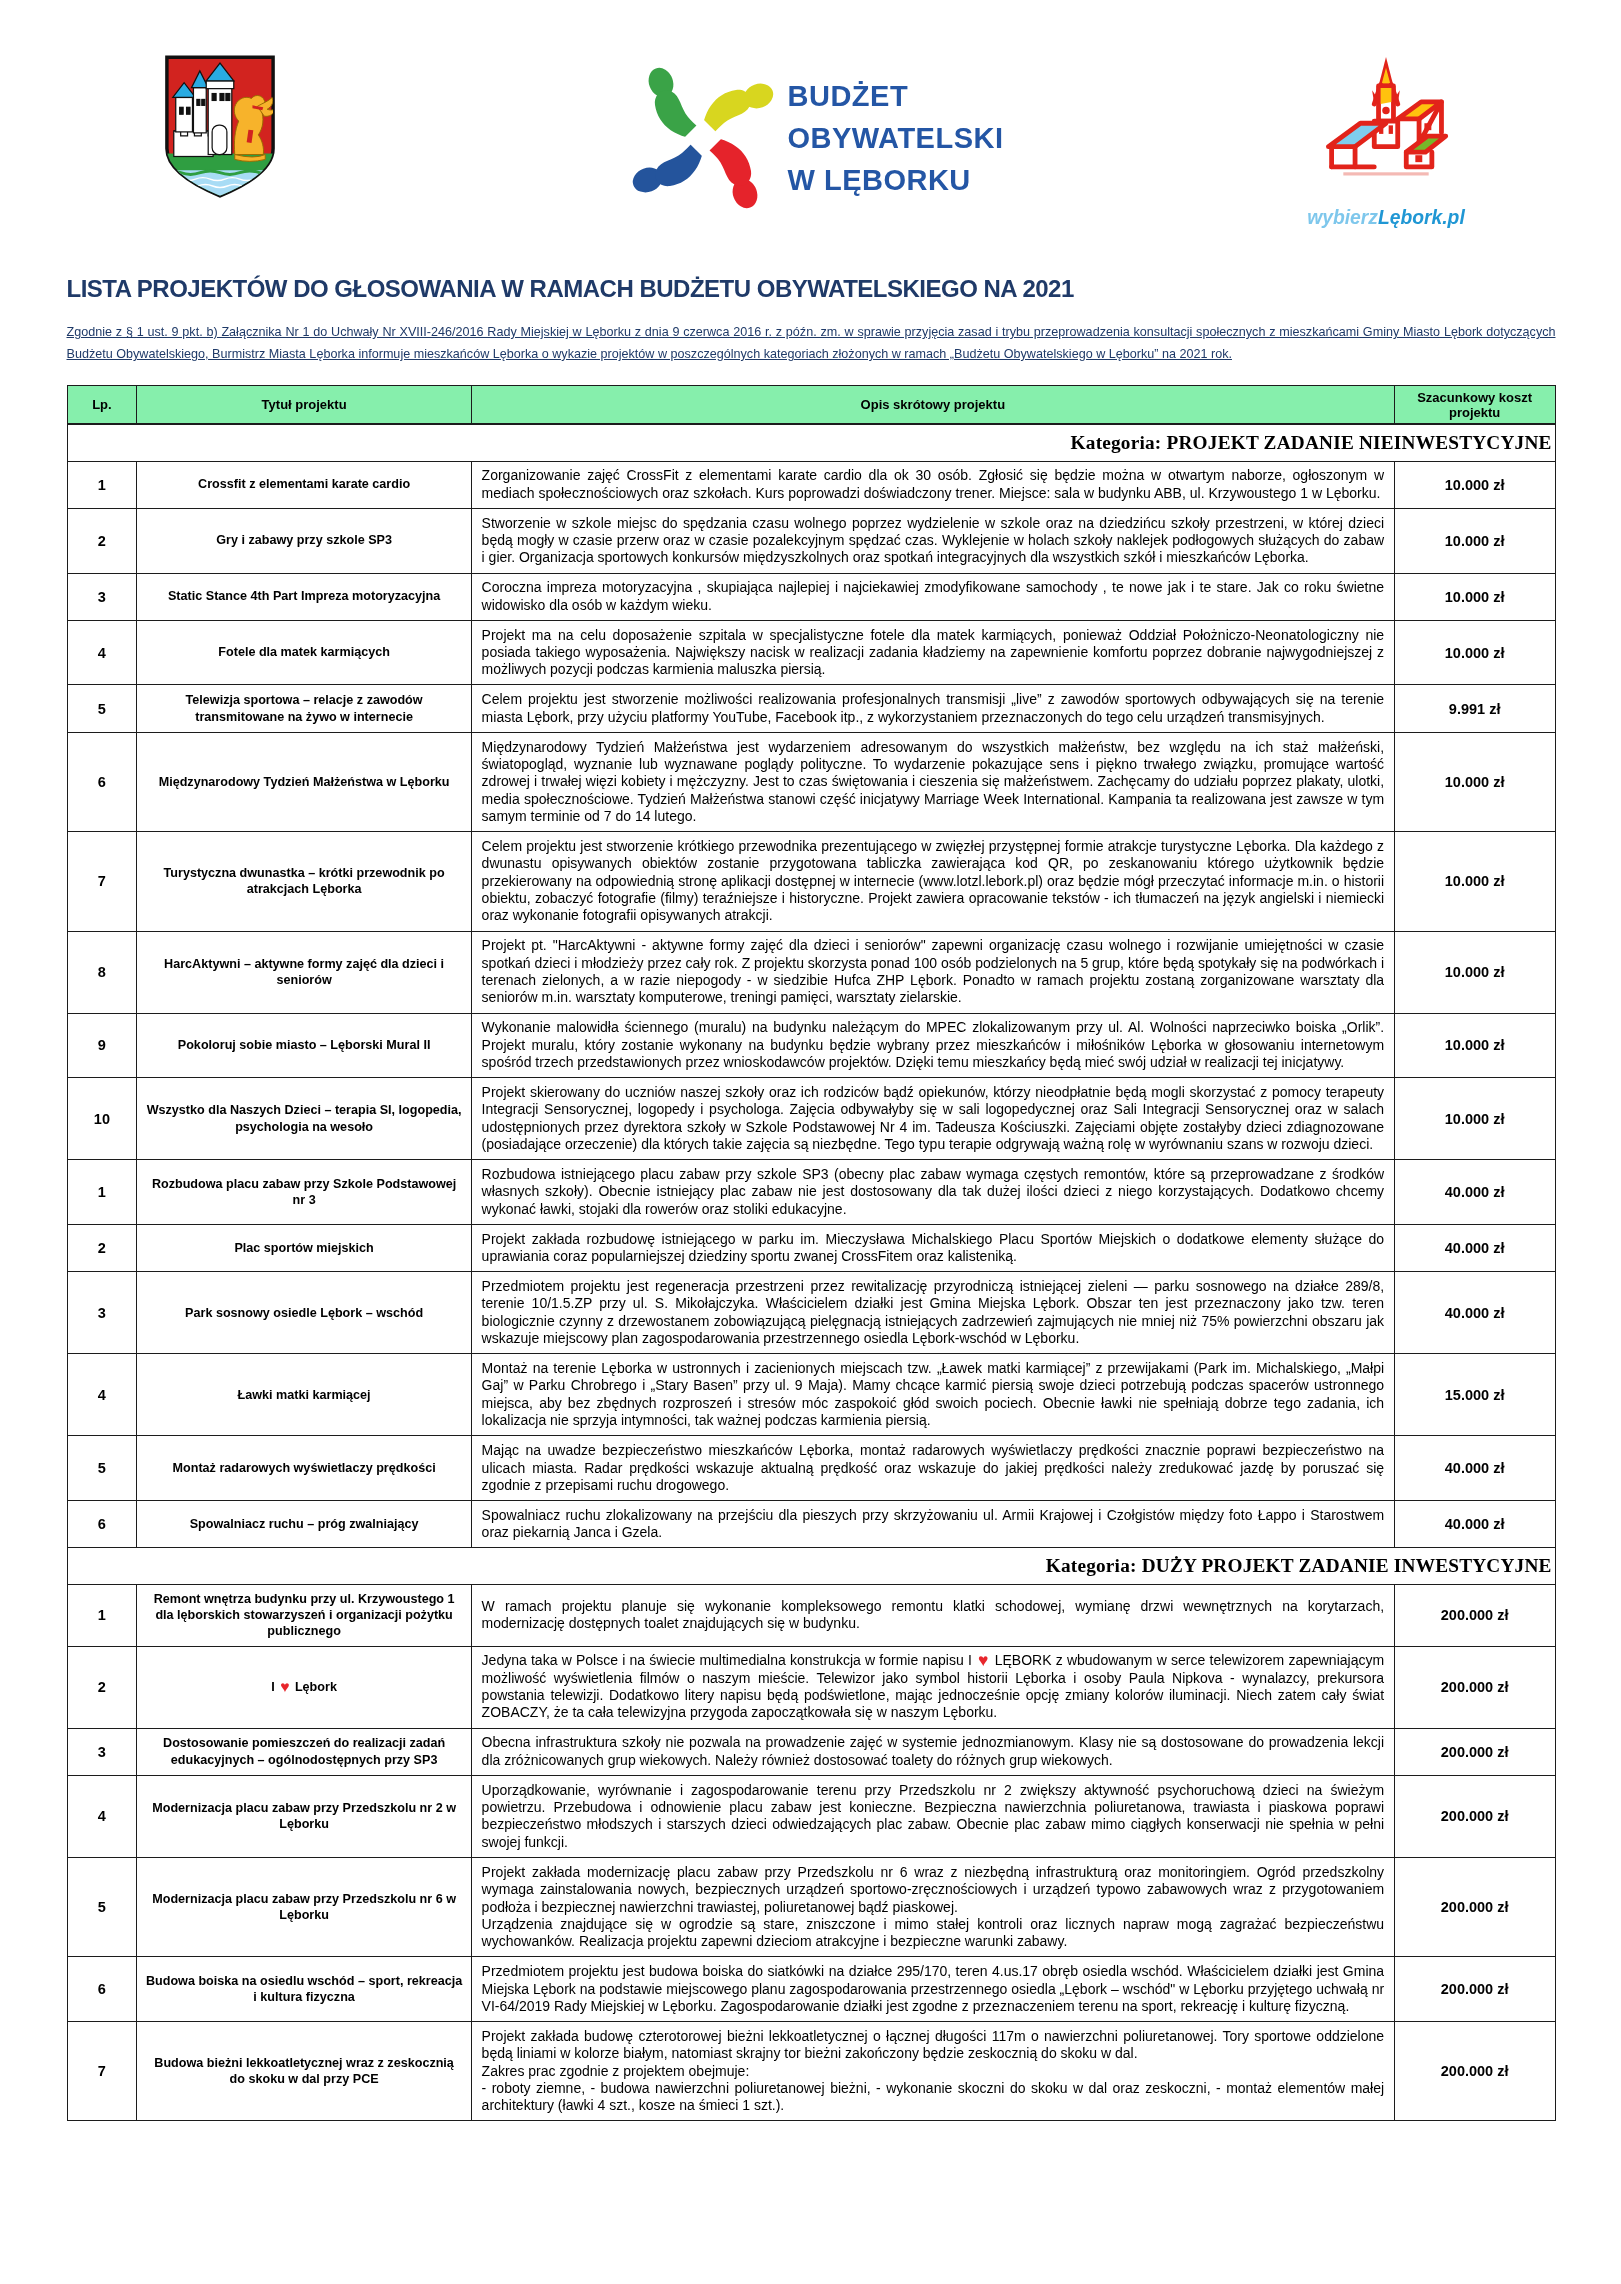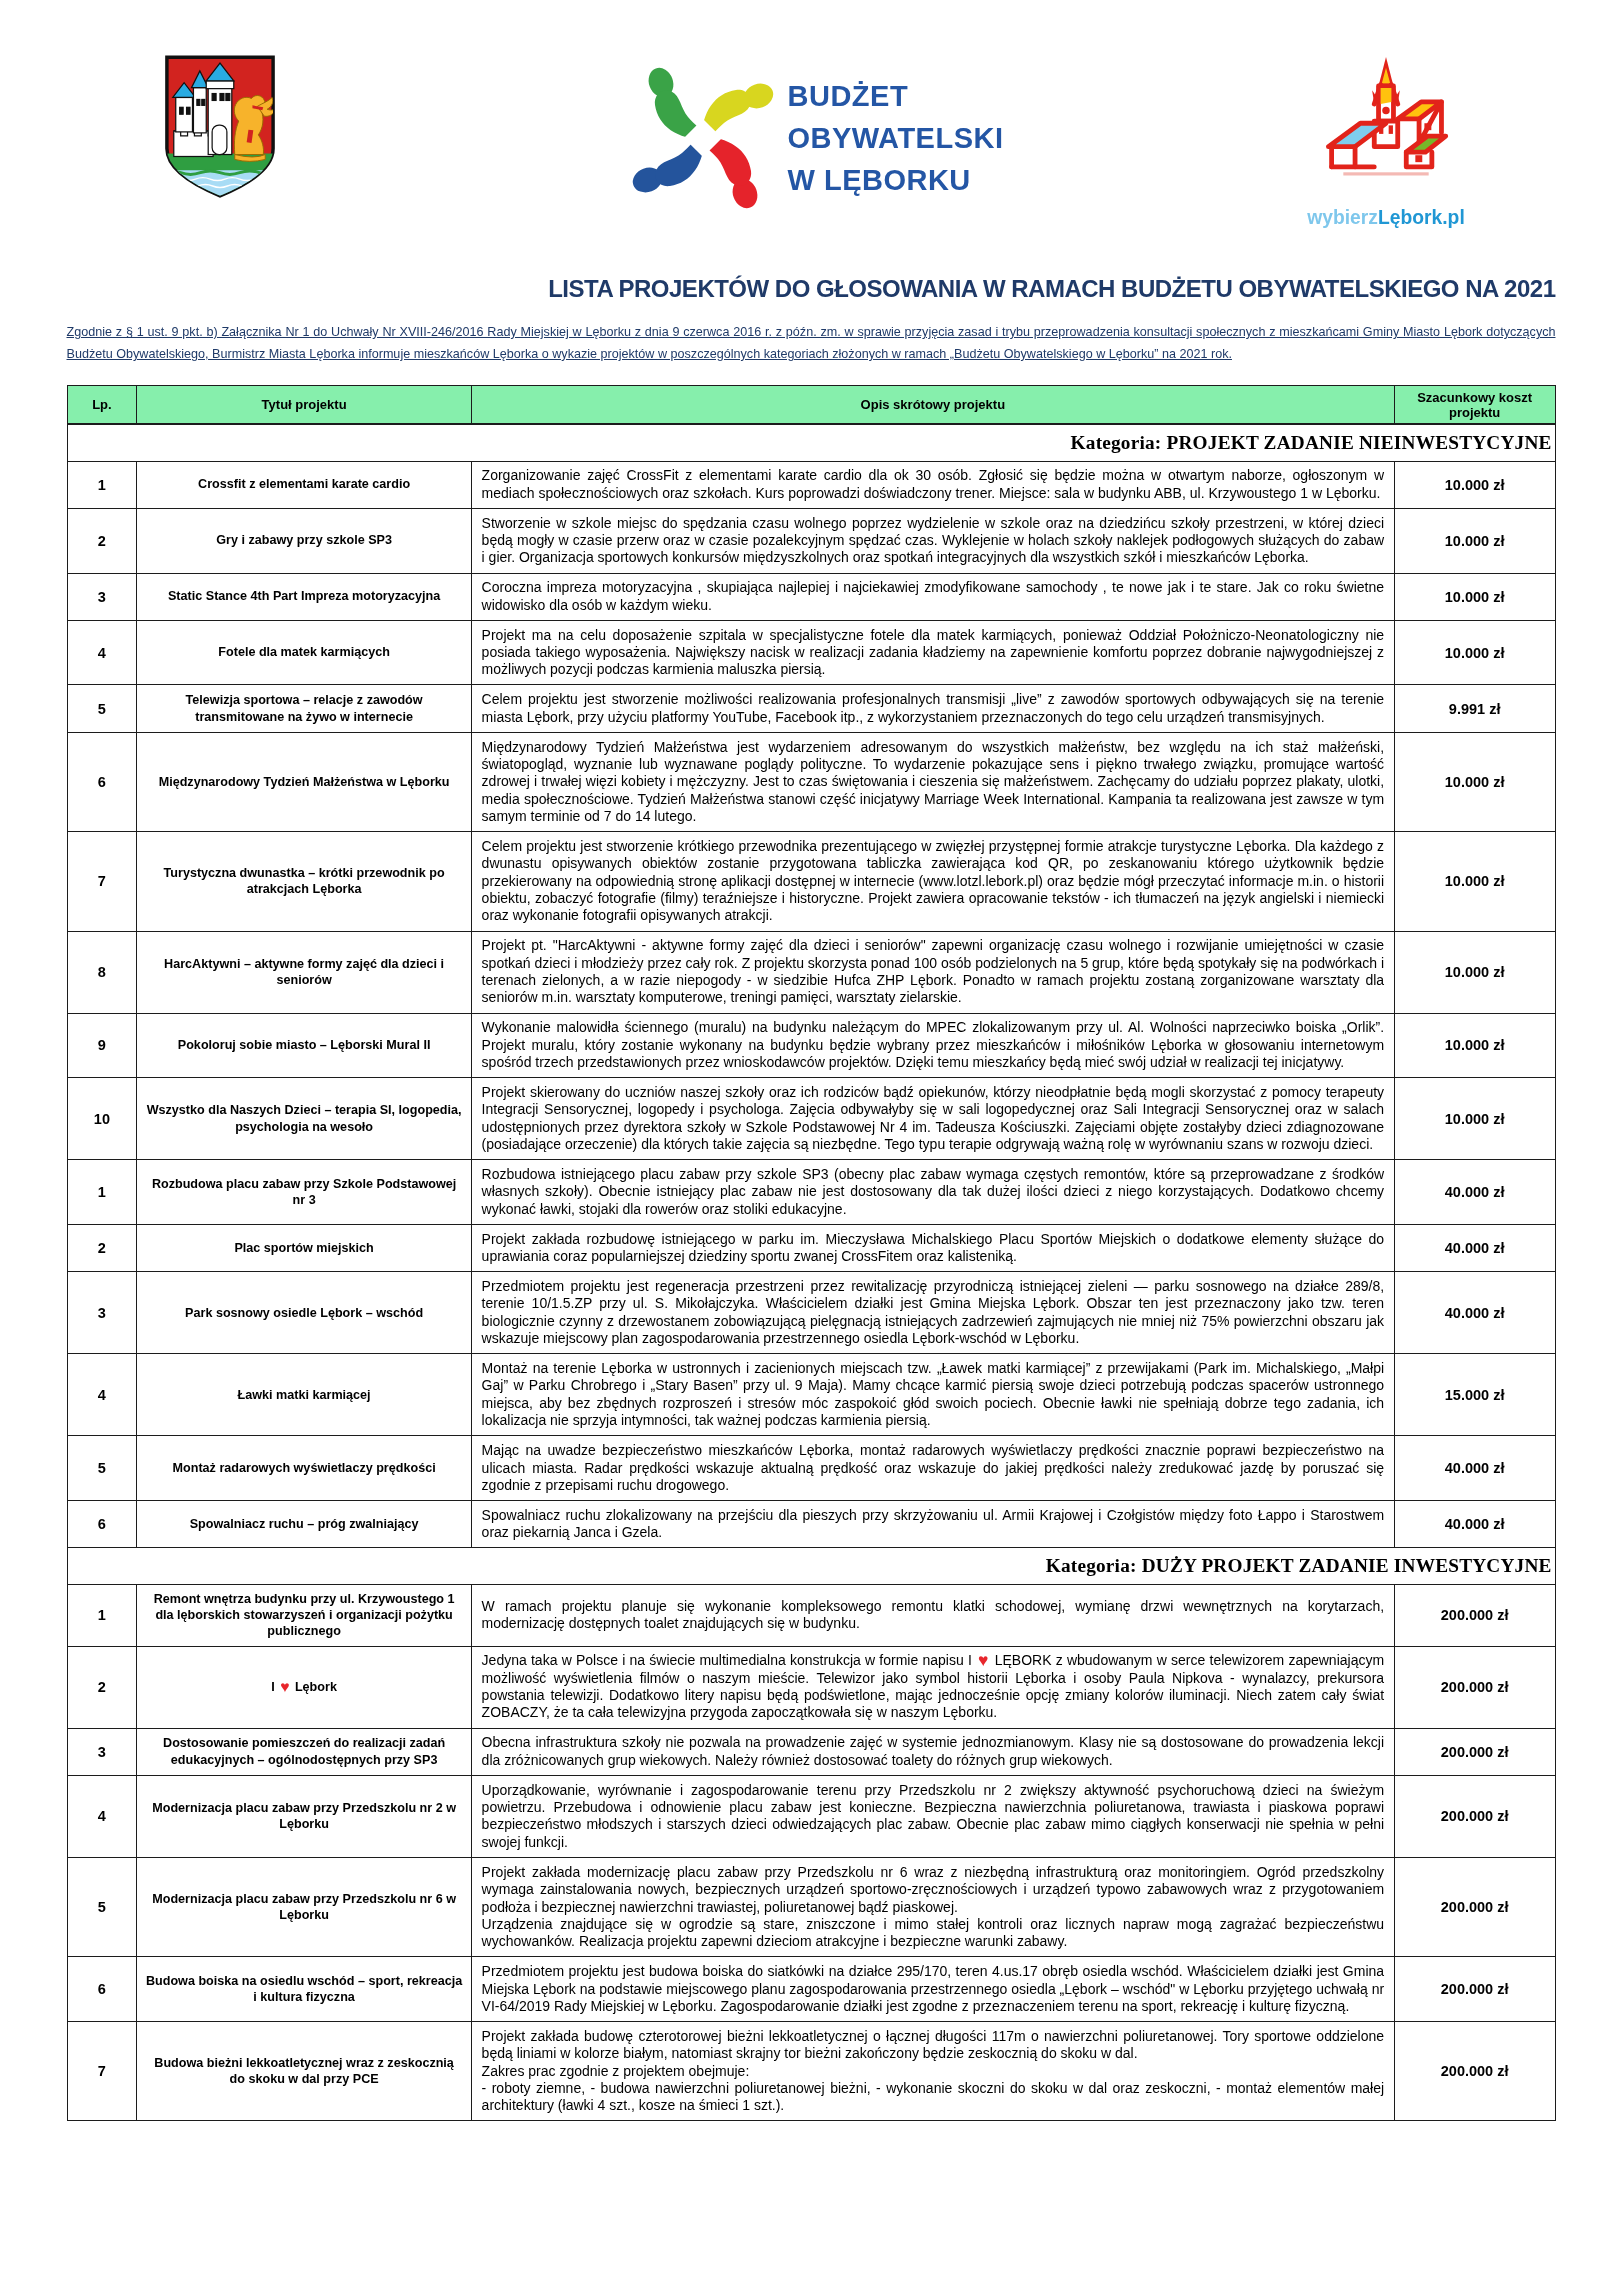--- a/index.html
+++ b/index.html
@@ -6,25 +6,25 @@
   body{width:1622px;min-height:2284px;font-family:"Liberation Sans",sans-serif;color:#000;}
   .page{width:1489px;margin:0 auto;padding-top:36px;}
   
   .masthead{position:relative;height:230px;}
   .crest{position:absolute;left:94px;top:9.7px;width:118px;height:160px;}
   .bo-logo{position:absolute;left:561px;top:26.6px;display:flex;align-items:center;gap:10px;}
   .bo-icon{width:150px;height:150px;}
   .bo-text{font-weight:bold;font-size:29px;line-height:1.45;color:#2456A5;letter-spacing:0.5px;text-align:left;}
   .site-logo{position:absolute;right:34px;top:0;width:271px;text-align:center;}
   .site-icon{width:160px;height:167px;margin:0 auto;display:block;}
-  .site-name{font-weight:bold;font-size:19.3px;margin-top:3.9px;letter-spacing:0px;}
+  .site-name{font-weight:bold;font-size:19.3px;margin-top:3.9px;letter-spacing:0px;font-style:italic;}
   .site-name .light{color:#7EC7EC;}
   .site-name .dark{color:#2097D4;}
   
-  .doc-title{text-align:right;color:#1F3A68;font-weight:bold;font-size:24px;letter-spacing:-0.5px;margin:8.7px 0 18.4px 0;}
+  .doc-title{text-align:left;color:#1F3A68;font-weight:bold;font-size:24px;letter-spacing:-0.5px;margin:8.7px 0 18.4px 0;}
   .intro{color:#1F3A68;font-size:12.6px;line-height:1.75;text-align:justify;margin-bottom:20px;text-decoration:underline;}
   
   table.projects{width:100%;border-collapse:collapse;table-layout:fixed;border:1.9px solid #1c1c1c;}
   col.c-lp{width:4.69%;} col.c-title{width:22.49%;} col.c-desc{width:62.02%;} col.c-cost{width:10.8%;}
   th{border:1px solid #1c1c1c;border-bottom:2.4px solid #1c1c1c;font-size:13px;font-weight:bold;padding:3.4px 1.9px;text-align:center;background:#86efac;}
   td{border:1px solid #1c1c1c;border-top:1.9px solid #1c1c1c;border-bottom:1.9px solid #1c1c1c;vertical-align:middle;background:#fff;}
   td.category-cell{font-family:"Liberation Serif",serif;font-weight:bold;font-size:19.3px;text-align:right;padding:6.8px 2.9px;letter-spacing:0.2px;}
   td.lp-cell{font-weight:bold;font-size:14.5px;text-align:center;padding:3.9px 1.9px;}
   td.project-title-cell{font-weight:bold;font-size:12.6px;line-height:1.3;text-align:center;padding:5.8px 7.7px;}
   td.project-desc-cell{font-size:14px;line-height:1.24;text-align:justify;padding:5.8px 9.7px;white-space:pre-line;}

